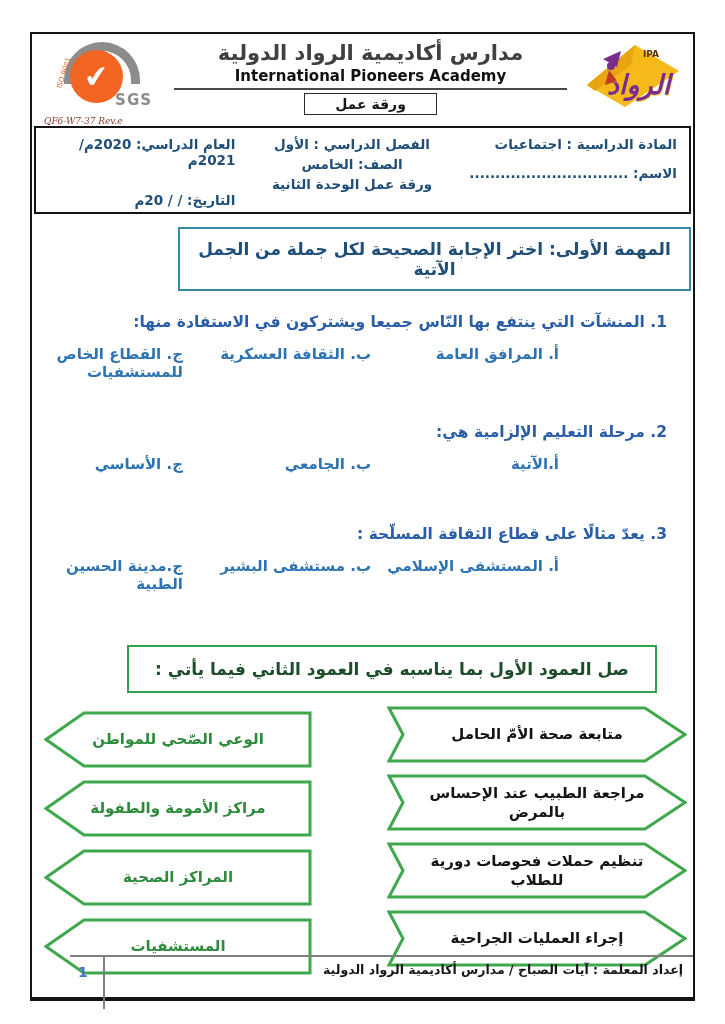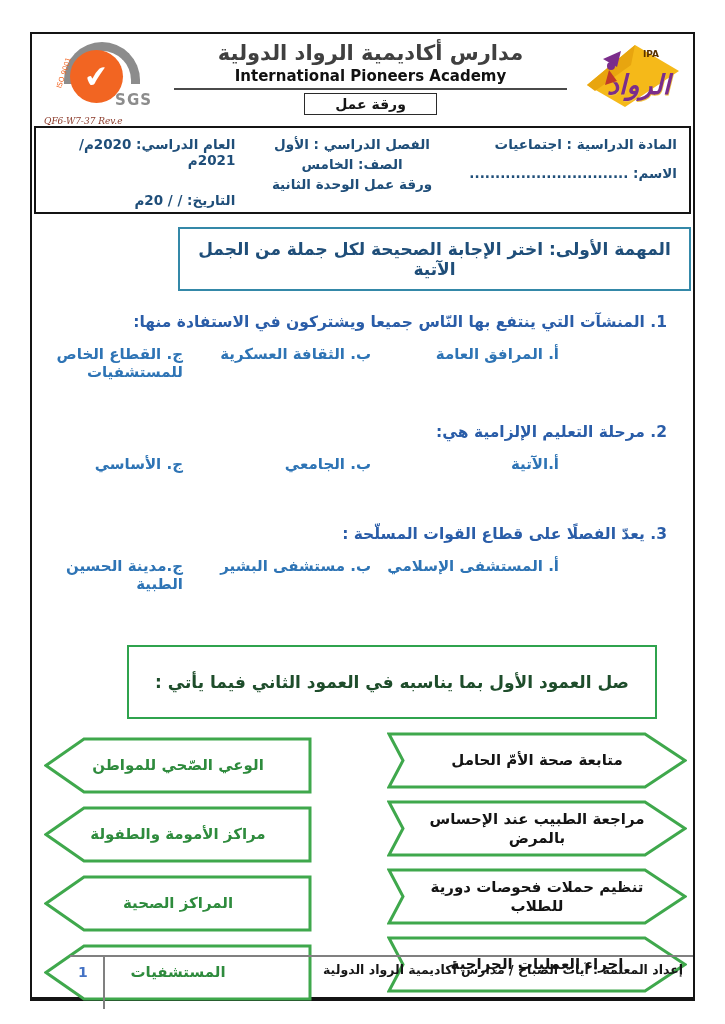--- a/index.html
+++ b/index.html
@@ -51,21 +51,21 @@
   .question { direction:rtl; margin:0 26px 0 10px; color:#2A5DA8; font-weight:bold; font-size:15.5px; }
   .q1 { margin-top:22px; } .q2 { margin-top:42px; } .q3 { margin-top:52px; }
   .options { display:flex; direction:rtl; margin:14px 26px 0 10px; color:#2E74B5;
     font-weight:bold; font-size:15px; }
   .opt { text-align:right; }
   .opt-a { margin-right:108px; width:188px; flex:none; }
   .opt-b { width:188px; flex:none; }
   .opt-c { flex:1; }
 
   
-  .task2-box { margin:52px 36px 0 95px; border:2.5px solid #2FA34D; padding:25px 6px;
+  .task2-box { margin:52px 36px 0 95px; border:2.5px solid #2FA34D; padding:12px 6px;
     text-align:center; color:#1E4D2B; font-weight:bold; font-size:17px; direction:rtl; }
   .match { display:flex; direction:rtl; justify-content:space-between;
     margin-top:13px; padding:0 6px 0 12px; }
   .match-col1 { width:300px; display:flex; flex-direction:column; gap:11px; }
   .match-col2 { width:268px; display:flex; flex-direction:column; gap:12px; margin-top:5px; }
   .arrow { position:relative; height:57px; }
   .arrow svg { position:absolute; inset:0; width:100%; height:100%; }
   .arrow .lbl { position:absolute; inset:0; display:flex; align-items:center; justify-content:center;
     font-weight:bold; font-size:15px; padding:0 26px; text-align:center; direction:rtl; line-height:1.25; }
   .match-col1 .lbl { color:#141414; }
@@ -149,21 +149,21 @@
       <span>مرحلة التعليم الإلزامية هي:</span>
     </div>
     <div class="options">
       <div class="opt opt-a">أ.الآتية</div>
       <div class="opt opt-b">ب. الجامعي</div>
       <div class="opt opt-c">ج. الأساسي</div>
     </div>
 
     <div class="question q3">
       <span>3.</span>
-      <span>يعدّ الفصلًا على قطاع القوات المسلّحة :</span>
+      <span>يعدّ مثالًا على قطاع الثقافة المسلّحة :</span>
     </div>
     <div class="options">
       <div class="opt opt-a">أ.  المستشفى الإسلامي</div>
       <div class="opt opt-b">ب. مستشفى البشير</div>
       <div class="opt opt-c">ج.مدينة الحسين الطبية</div>
     </div>
 
     <div class="task2-box">صل العمود الأول بما يناسبه في العمود الثاني فيما يأتي :</div>
 
     <div class="match">

